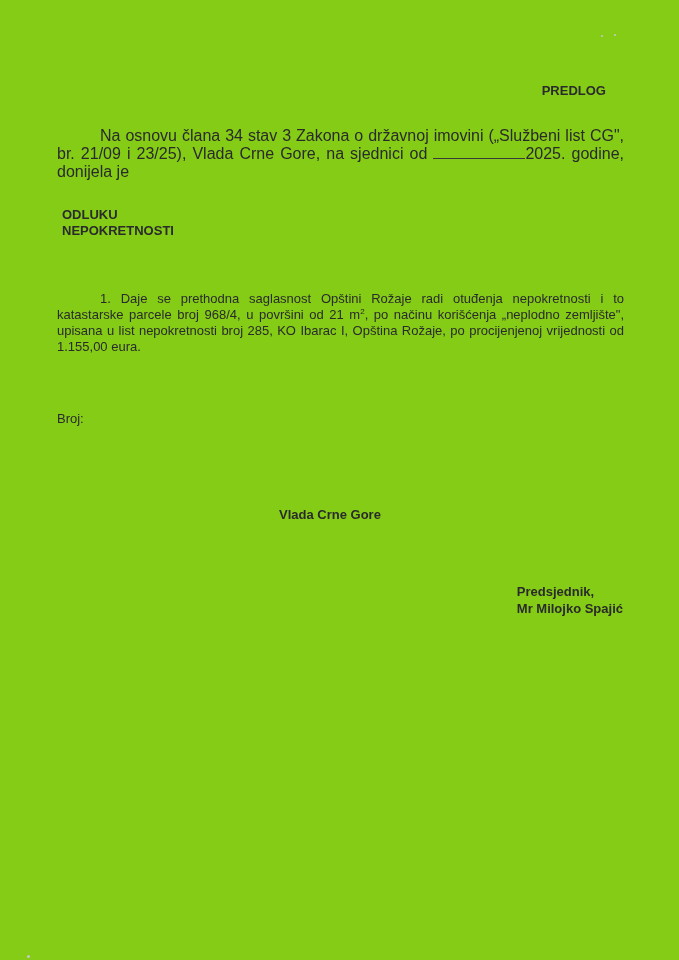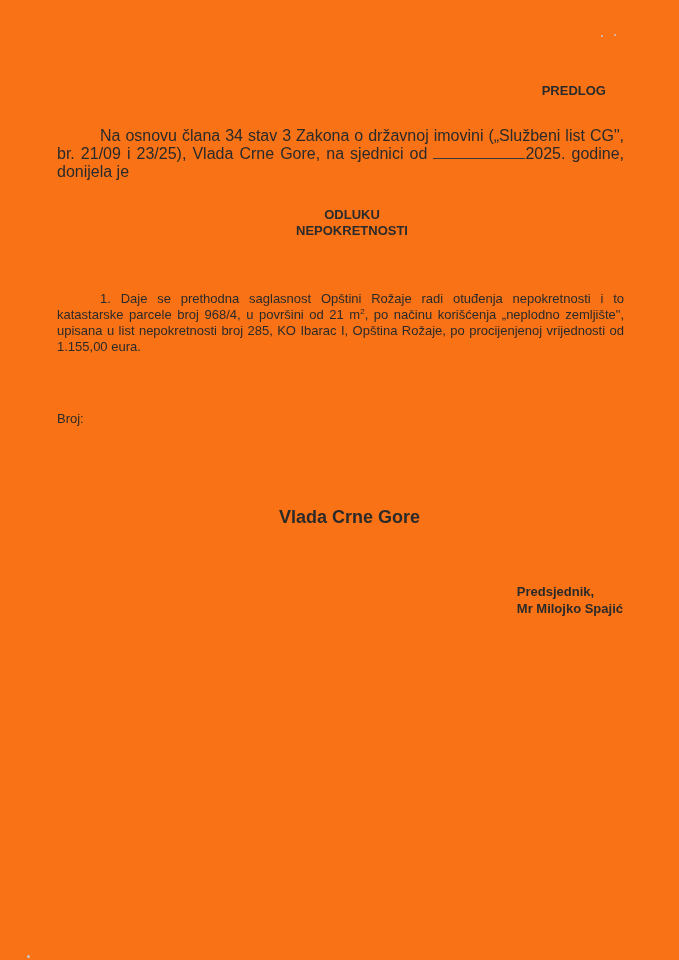--- a/index.html
+++ b/index.html
@@ -12,21 +12,21 @@
       height: 960px;
       position: relative;
       overflow: hidden;
       font-family: "Liberation Sans", sans-serif;
       color: #2a2a2a;
     }
     .page {
       position: absolute;
       left: 0; top: 0;
       width: 679px; height: 960px;
-      background: #f97316;
+      background: #84cc16;
     }
     .speck {
       position: absolute;
       background: #c8c8c8;
       border-radius: 50%;
     }
     .abs { position: absolute; }
     .label-proposal {
       right: 73px;
       top: 83px;
@@ -45,24 +45,23 @@
       width: 567px;
     }
     .indent { text-indent: 43px; }
     .blank {
       display: inline-block;
       border-bottom: 1px solid #3a3a3a;
       height: 12px;
       vertical-align: baseline;
     }
     .title-block {
-      left: 72px;
+      left: 62px;
       top: 207px;
       width: 560px;
-      text-align: center;
       font-size: 13px;
       font-weight: bold;
       line-height: 16px;
       color: #2b2b2b;
     }
     .items {
       left: 57px;
       top: 291px;
       width: 567px;
       font-size: 13px;
@@ -73,21 +72,21 @@
     sup { font-size: 8px; line-height: 0; vertical-align: 5px; }
     .footer-left {
       left: 57px;
       top: 410px;
       font-size: 13px;
       line-height: 17px;
     }
     .gov {
       left: 279px;
       top: 507px;
-      font-size: 18px;
+      font-size: 13px;
       font-weight: bold;
     }
     .sign {
       right: 56px;
       top: 583px;
       font-size: 13px;
       font-weight: bold;
       text-align: left;
       line-height: 17px;
     }

